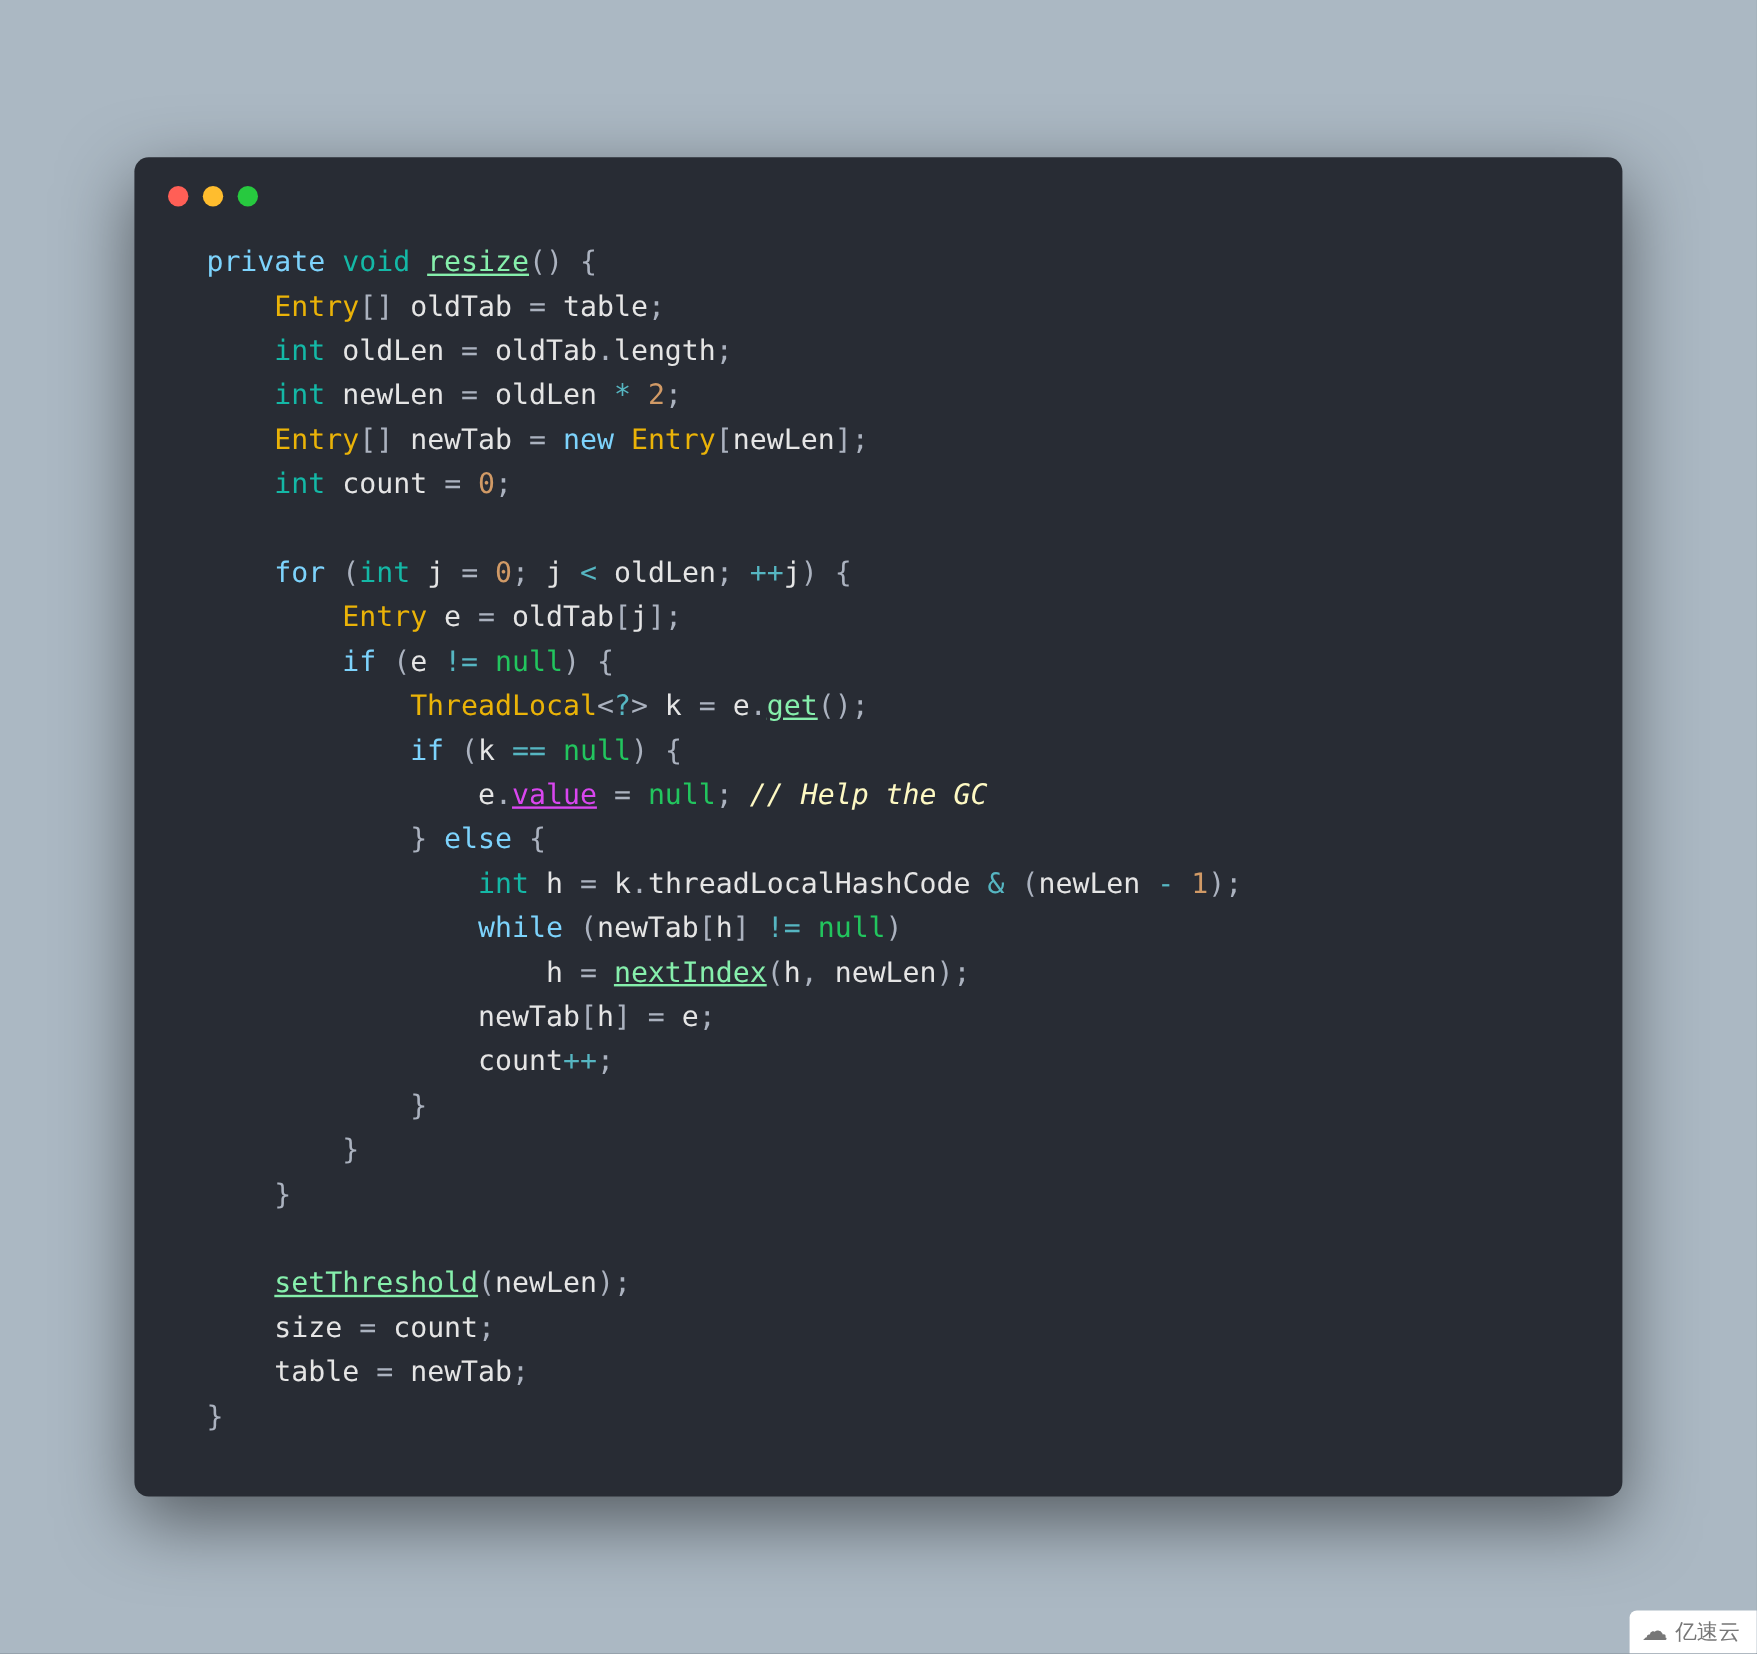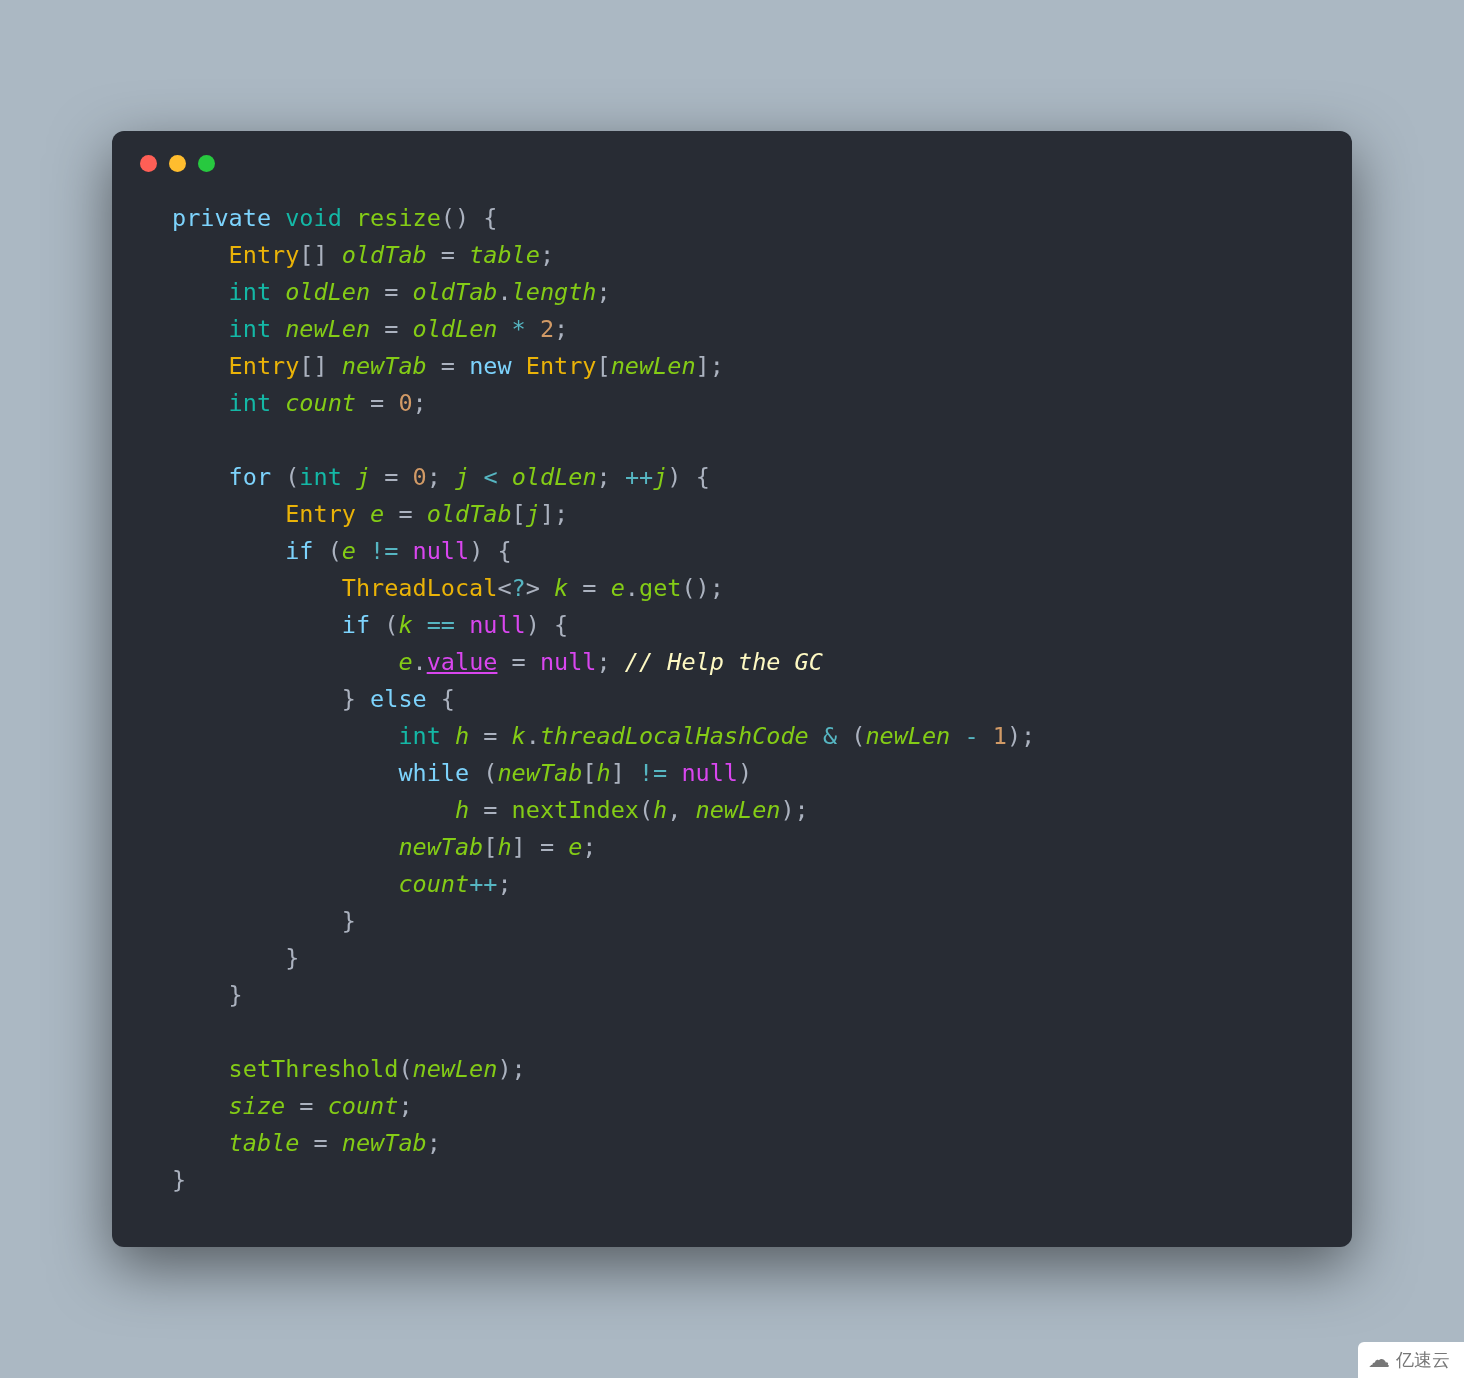--- a/index.html
+++ b/index.html
@@ -42,29 +42,29 @@
     font-size: 23.5px;
     line-height: 37px;
     font-family: inherit;
     color: #abb2bf;
     white-space: pre;
   }
   
   .kw   { color: #7dd3fc; }
   .type { color: #eab308; }
   .typeI{ color: #14b8a6; }
-  .fn   { color: #84cc16; }
+  .fn   { color: #86efac; text-decoration: underline; }
   .def  { color: #abb2bf; }
-  .var  { color: #84cc16; font-style: italic; }
+  .var  { color: #e5e5e5; }
   .prop { color: #d946ef; text-decoration: underline; }
   .op   { color: #56b6c2; }
   .eq   { color: #abb2bf; }
   .pun  { color: #abb2bf; }
   .num  { color: #d19a66; }
-  .cnst { color: #d946ef; }
+  .cnst { color: #22c55e; }
   .cmt  { color: #fef9c3; font-style: italic; }
   .watermark {
     position: absolute;
     right: 0;
     bottom: 0;
     background: #fff;
     color: #777;
     font-family: sans-serif;
     font-size: 18px;
     padding: 6px 14px 6px 10px;

